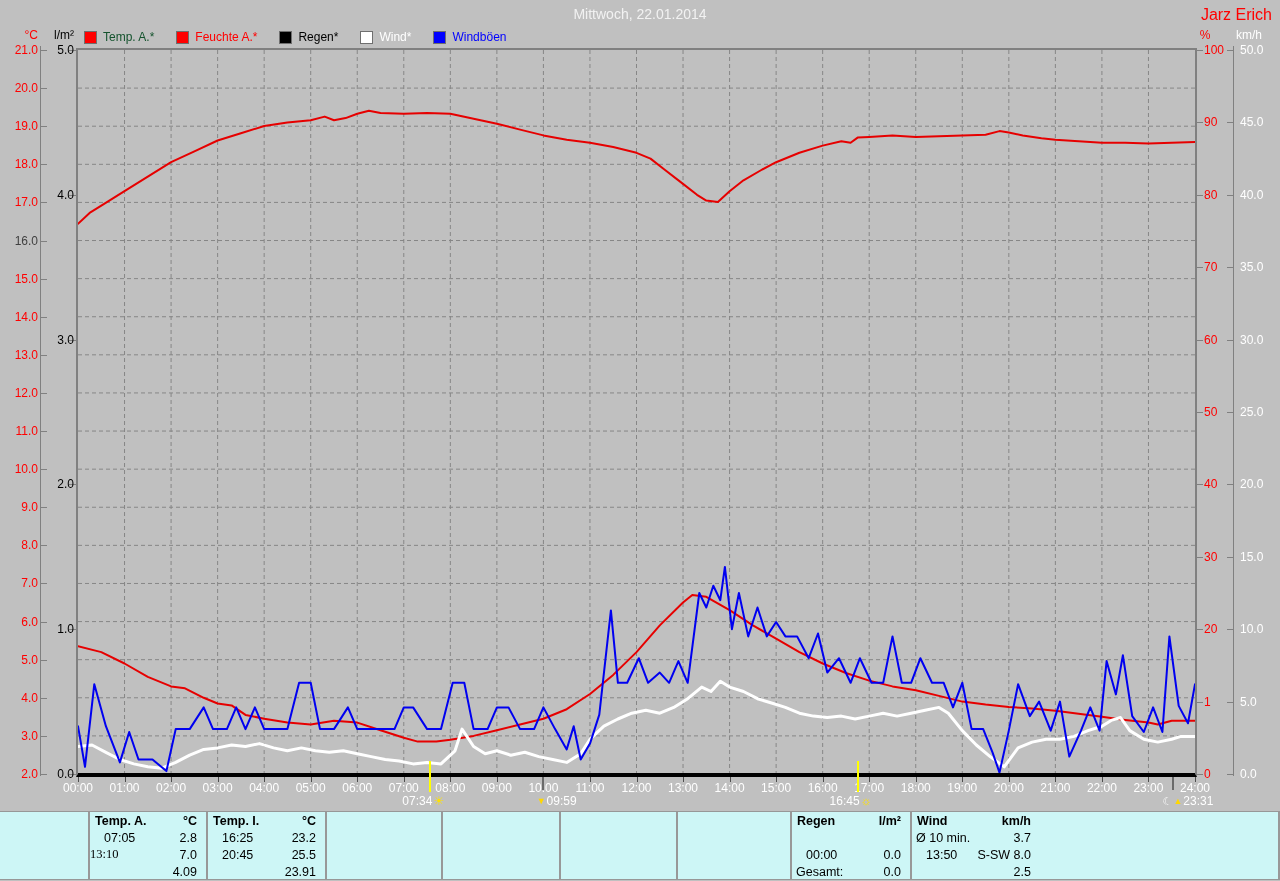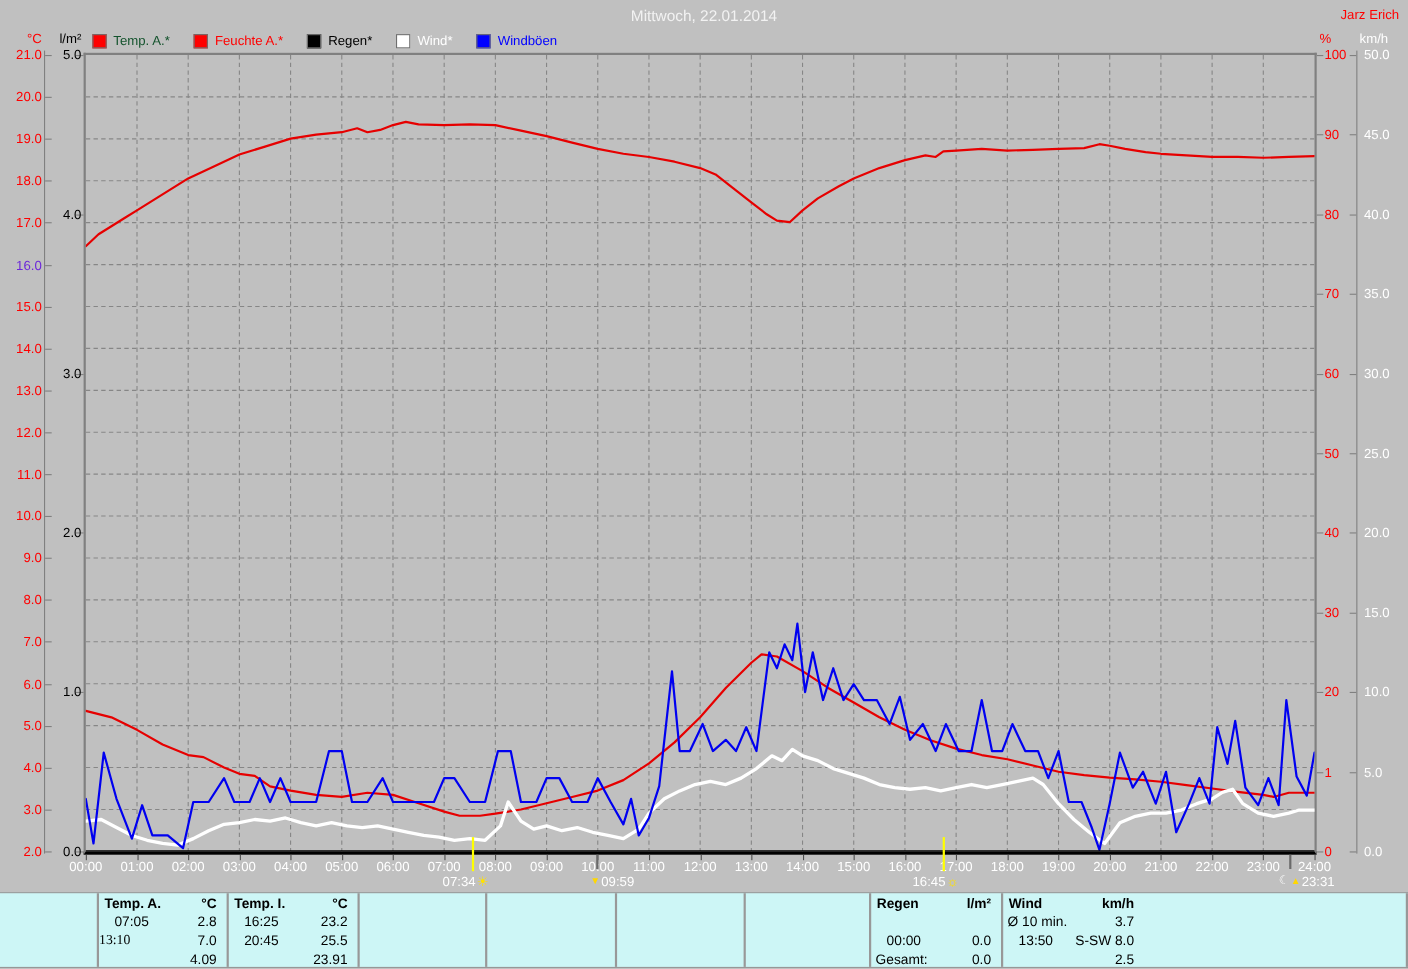--- a/index.html
+++ b/index.html
@@ -4,21 +4,21 @@
 <style>
   html,body{margin:0;padding:0;}
   body{
     width:1280px;height:881px;position:relative;overflow:hidden;
     background:#c0c0c0;
     font-family:"Liberation Sans", sans-serif;
     -webkit-font-smoothing:none;
   }
   .abs{position:absolute;}
   #title{top:6px;left:0;width:1280px;text-align:center;color:#f2f2f2;font-size:14px;}
-  #author{top:6px;right:8px;color:#ff0000;font-size:12px;}
+  #author{top:6px;right:8px;color:#ff0000;font-size:16px;}
   .unit-hdr{top:28px;font-size:12px;}
   #unit-temp{left:10px;width:28px;text-align:right;color:#ff0000;}
   #unit-rain{left:42px;width:32px;text-align:right;color:#000;}
   #unit-hum{left:1196px;width:18px;text-align:center;color:#ff0000;}
   #unit-wind{left:1236px;color:#ffffff;}
   #legend{top:30px;left:84px;display:flex;gap:22px;font-size:12px;}
   .legend-item{display:flex;align-items:center;gap:6px;cursor:default;}
   .swatch{width:11px;height:11px;border:1px solid #6f6f6f;display:inline-block;}
   #plot{
     left:76px;top:48px;width:1121px;height:729px;box-sizing:border-box;
@@ -139,21 +139,21 @@
     <div class="ytick-label" style="left: 6px; top: 44px; width: 32px; text-align: right; color: rgb(255, 0, 0);">21.0</div>
     <div class="tick" style="left: 41px; top: 88.1053px; width: 6px; height: 1px;"></div>
     <div class="ytick-label" style="left: 6px; top: 82.1053px; width: 32px; text-align: right; color: rgb(255, 0, 0);">20.0</div>
     <div class="tick" style="left: 41px; top: 126.211px; width: 6px; height: 1px;"></div>
     <div class="ytick-label" style="left: 6px; top: 120.211px; width: 32px; text-align: right; color: rgb(255, 0, 0);">19.0</div>
     <div class="tick" style="left: 41px; top: 164.316px; width: 6px; height: 1px;"></div>
     <div class="ytick-label" style="left: 6px; top: 158.316px; width: 32px; text-align: right; color: rgb(255, 0, 0);">18.0</div>
     <div class="tick" style="left: 41px; top: 202.421px; width: 6px; height: 1px;"></div>
     <div class="ytick-label" style="left: 6px; top: 196.421px; width: 32px; text-align: right; color: rgb(255, 0, 0);">17.0</div>
     <div class="tick" style="left: 41px; top: 240.526px; width: 6px; height: 1px;"></div>
-    <div class="ytick-label" style="left: 6px; top: 234.526px; width: 32px; text-align: right; color: #6d28d9;">16.0</div>
+    <div class="ytick-label" style="left: 6px; top: 234.526px; width: 32px; text-align: right; color: #404040;">16.0</div>
     <div class="tick" style="left: 41px; top: 278.632px; width: 6px; height: 1px;"></div>
     <div class="ytick-label" style="left: 6px; top: 272.632px; width: 32px; text-align: right; color: rgb(255, 0, 0);">15.0</div>
     <div class="tick" style="left: 41px; top: 316.737px; width: 6px; height: 1px;"></div>
     <div class="ytick-label" style="left: 6px; top: 310.737px; width: 32px; text-align: right; color: rgb(255, 0, 0);">14.0</div>
     <div class="tick" style="left: 41px; top: 354.842px; width: 6px; height: 1px;"></div>
     <div class="ytick-label" style="left: 6px; top: 348.842px; width: 32px; text-align: right; color: rgb(255, 0, 0);">13.0</div>
     <div class="tick" style="left: 41px; top: 392.947px; width: 6px; height: 1px;"></div>
     <div class="ytick-label" style="left: 6px; top: 386.947px; width: 32px; text-align: right; color: rgb(255, 0, 0);">12.0</div>
     <div class="tick" style="left: 41px; top: 431.053px; width: 6px; height: 1px;"></div>
     <div class="ytick-label" style="left: 6px; top: 425.053px; width: 32px; text-align: right; color: rgb(255, 0, 0);">11.0</div>

